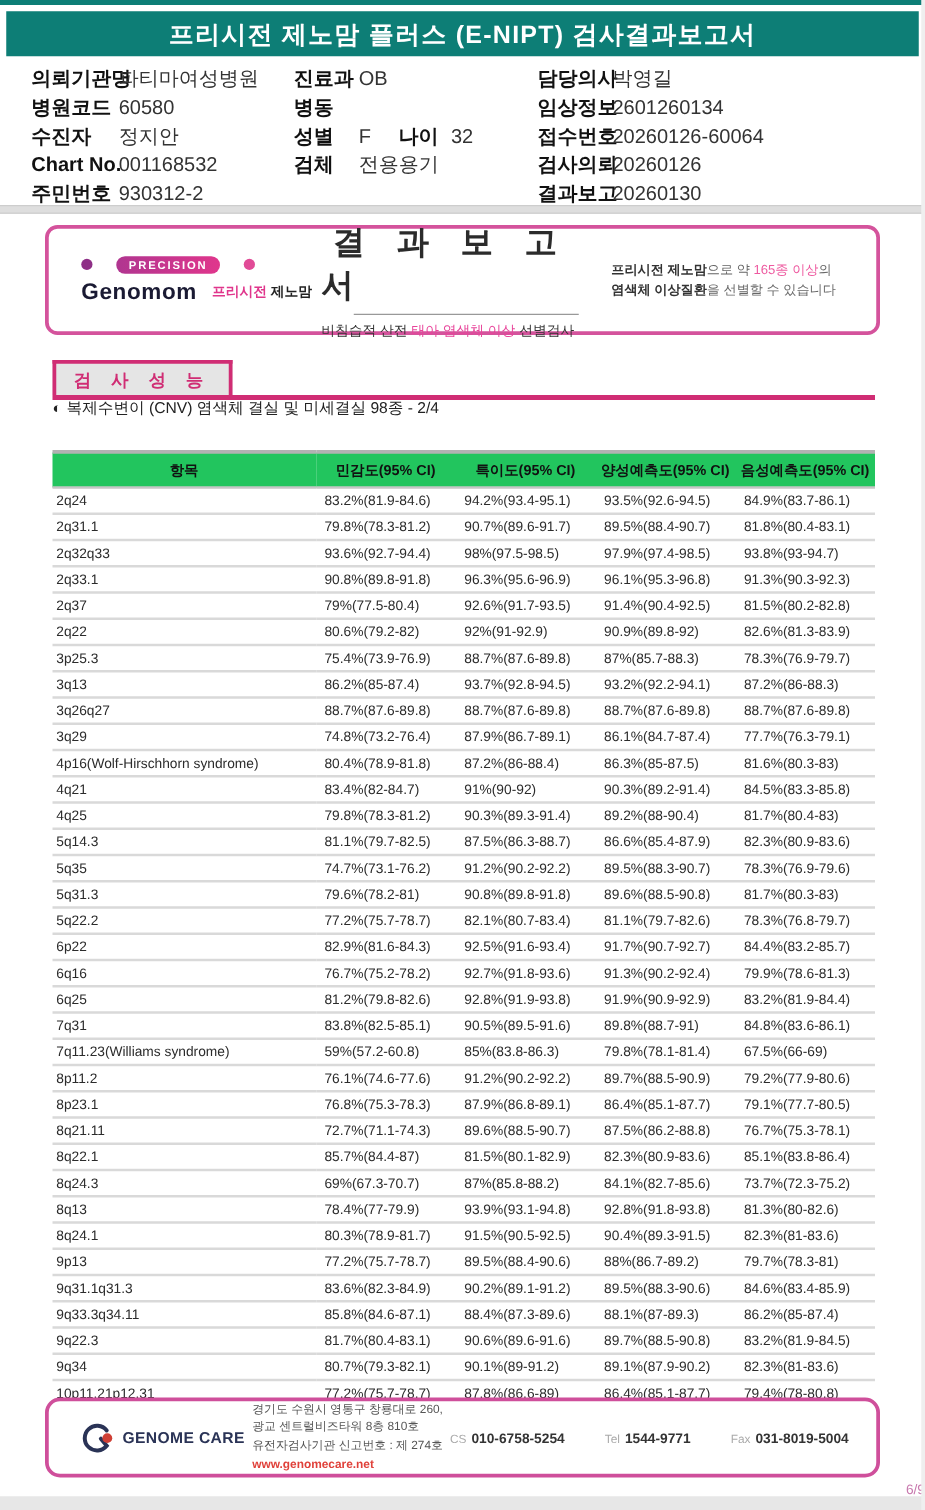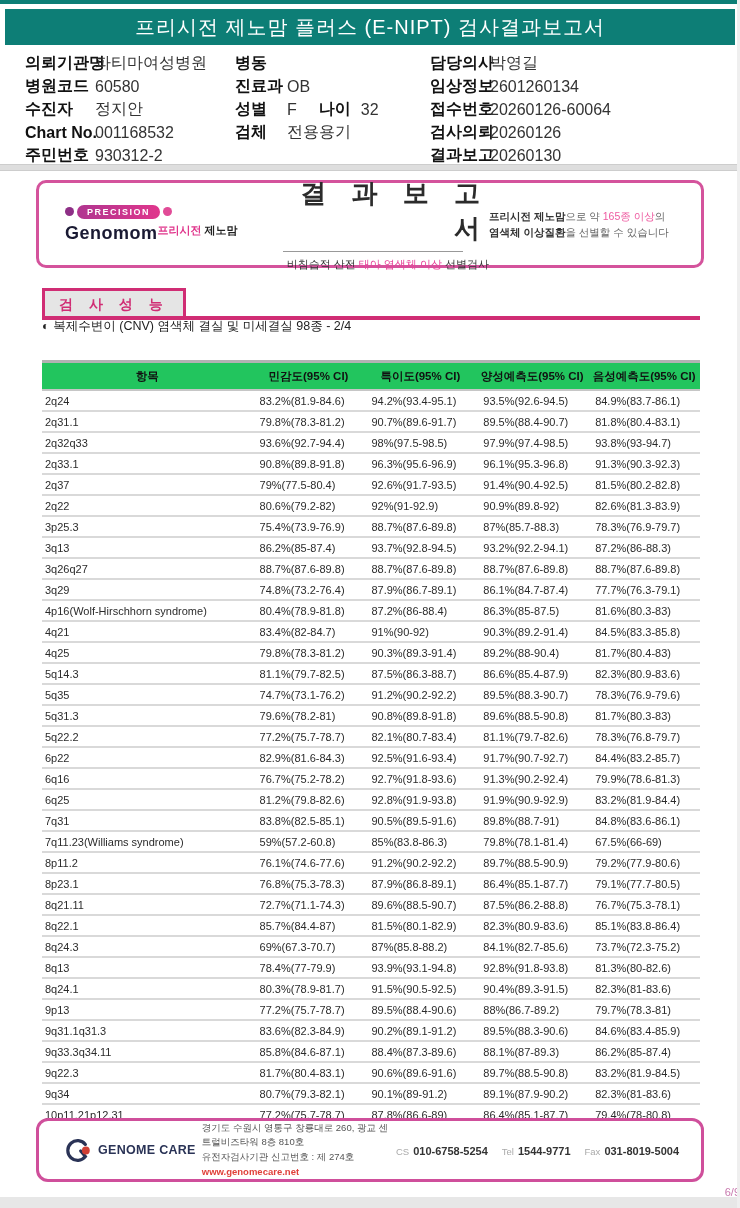--- a/index.html
+++ b/index.html
@@ -11,49 +11,49 @@
   *{box-sizing:border-box;margin:0;padding:0}
   html,body{background:#fff}
   body{
     width:740px;height:1208px;position:relative;overflow:hidden;
     font-family:"Liberation Sans","DejaVu Sans",sans-serif;color:#222;
   }
   
   .top-line{position:absolute;top:0;left:0;width:740px;height:4px;background:var(--teal)}
   .title-bar{position:absolute;top:9px;left:5px;right:5px;height:36px;background:var(--teal);
     color:#fff;display:flex;align-items:center;justify-content:center;
-    font-size:20px;font-weight:normal;letter-spacing:1px}
+    font-size:20px;font-weight:bold;letter-spacing:1px}
   
   .patient{position:absolute;top:50px;left:0;right:0;display:flex;padding:2px 12px 0 25px}
   .p-col1{width:210px}.p-col2{width:195px}.p-col3{flex:1}
   .pi-row{height:23px;display:flex;align-items:center;font-size:16px;white-space:nowrap}
   .pi-label{font-weight:bold;color:#111;display:inline-block}
   .p-col1 .pi-label{width:70px}
   .p-col2 .pi-label{width:52px}
   .p-col3 .pi-label{width:60px}
   .pi-label2{width:auto !important;margin-left:22px;margin-right:10px}
   .pi-value{color:#333}
   .divider{position:absolute;top:164px;left:0;width:740px;height:7px;background:#dedede;
     border-top:1px solid #cdcdcd;border-bottom:1px solid #cdcdcd}
   
   .report-card{position:absolute;top:180px;left:36px;right:36px;height:88px;
     border:3px solid var(--card-pink);border-radius:10px;background:#fff;
     display:flex;align-items:center}
   .rc-left{width:218px;padding-left:26px}
-  .badge-row{display:flex;align-items:center;gap:3px;margin-bottom:4px}
+  .badge-row{display:flex;align-items:center;gap:19px;margin-bottom:4px}
   .badge-dot-l{width:9px;height:9px;border-radius:50%;background:#8e2f86}
   .badge-dot-r{width:9px;height:9px;border-radius:50%;background:#e14b97}
   .badge-pill{background:linear-gradient(90deg,#b03590,#e0368c);color:#fff;font-size:9px;
     font-weight:bold;letter-spacing:1.5px;padding:2px 10px;border-radius:9px}
-  .brand-row{display:flex;align-items:flex-start;gap:0}
+  .brand-row{display:flex;align-items:center;gap:12px}
   .brand{font-size:18px;font-weight:bold;color:#1a1a33;letter-spacing:.5px}
   .brand-kr{font-size:11px;font-weight:bold}
   .brand-kr .pk{color:#e0368c}
   .brand-kr .dk{color:#222}
-  .rc-center{flex:1;text-align:right}
+  .rc-center{flex:1;text-align:left}
   .rc-title{font-size:26px;font-weight:bold;color:#2b2b2b;letter-spacing:9px;text-indent:9px}
   .rc-rule{width:180px;height:1px;background:#999;margin:5px auto 5px}
   .rc-sub{font-size:11px;color:#333}
   .rc-sub .pk{color:#e8449a}
   .rc-right{width:212px;padding-right:32px;font-size:10.5px;color:#666;line-height:1.55}
   .rc-right b{color:#333}
   .rc-right .pk{color:#ee5aa0}
   
   .section-head{position:absolute;top:288px;left:42px;right:40px;
     border-bottom:4px solid var(--pink);line-height:0}
@@ -75,21 +75,21 @@
   .perf-table td+td{padding-left:7px}
   .perf-table tr:last-child td{border-bottom:2px solid #aaaaaa}
   
   .footer-card{position:absolute;top:1118px;left:36px;right:36px;height:64px;
     border:3px solid #cf4f9b;border-radius:12px;background:#fff;
     display:flex;align-items:center;padding:0 22px}
   .fc-logo{display:flex;align-items:center;gap:7px;width:150px}
   .fc-logo-text{font-size:12.5px;font-weight:bold;color:var(--navy);letter-spacing:.3px;white-space:nowrap}
   .fc-addr{font-size:9.5px;color:#555;line-height:1.55;margin-left:6px}
   .fc-web{color:#e0413a;font-weight:bold}
-  .fc-contacts{margin-left:auto;display:flex;align-items:baseline;gap:14px;white-space:nowrap}
+  .fc-contacts{margin-left:auto;display:flex;align-items:baseline;gap:32px;white-space:nowrap}
   .fc-c-label{font-size:9.5px;color:#aaa;margin-right:4px}
   .fc-c-value{font-size:11px;font-weight:bold;color:#333}
   .page-num{position:absolute;top:1186px;left:0;right:0;text-align:right;
     font-size:11px;color:#c879ae}
   .bottom-strip{position:absolute;bottom:0;left:0;width:740px;height:11px;background:#e7e7e7}
   .right-strip{position:absolute;top:0;right:0;width:3px;height:1208px;background:#efefef}
 </style>
 </head>
 <body>
 
@@ -116,26 +116,26 @@
         <span class="pi-label">Chart No.</span>
         <span class="pi-value">001168532</span>
       </div>
       <div class="pi-row">
         <span class="pi-label">주민번호</span>
         <span class="pi-value">930312-2</span>
       </div>
     </div>
   <div class="p-col2">
       <div class="pi-row">
+        <span class="pi-label">진료과</span>
+        <span class="pi-value">OB</span>
+      </div>
+      <div class="pi-row">
         <span class="pi-label">병동</span>
         <span class="pi-value"></span>
-      </div>
-      <div class="pi-row">
-        <span class="pi-label">진료과</span>
-        <span class="pi-value">OB</span>
       </div>
       <div class="pi-row">
         <span class="pi-label">성별</span>
         <span class="pi-value">F</span>
         <span class="pi-label pi-label2">나이</span>
         <span class="pi-value">32</span>
       </div>
       <div class="pi-row">
         <span class="pi-label">검체</span>
         <span class="pi-value">전용용기</span>

